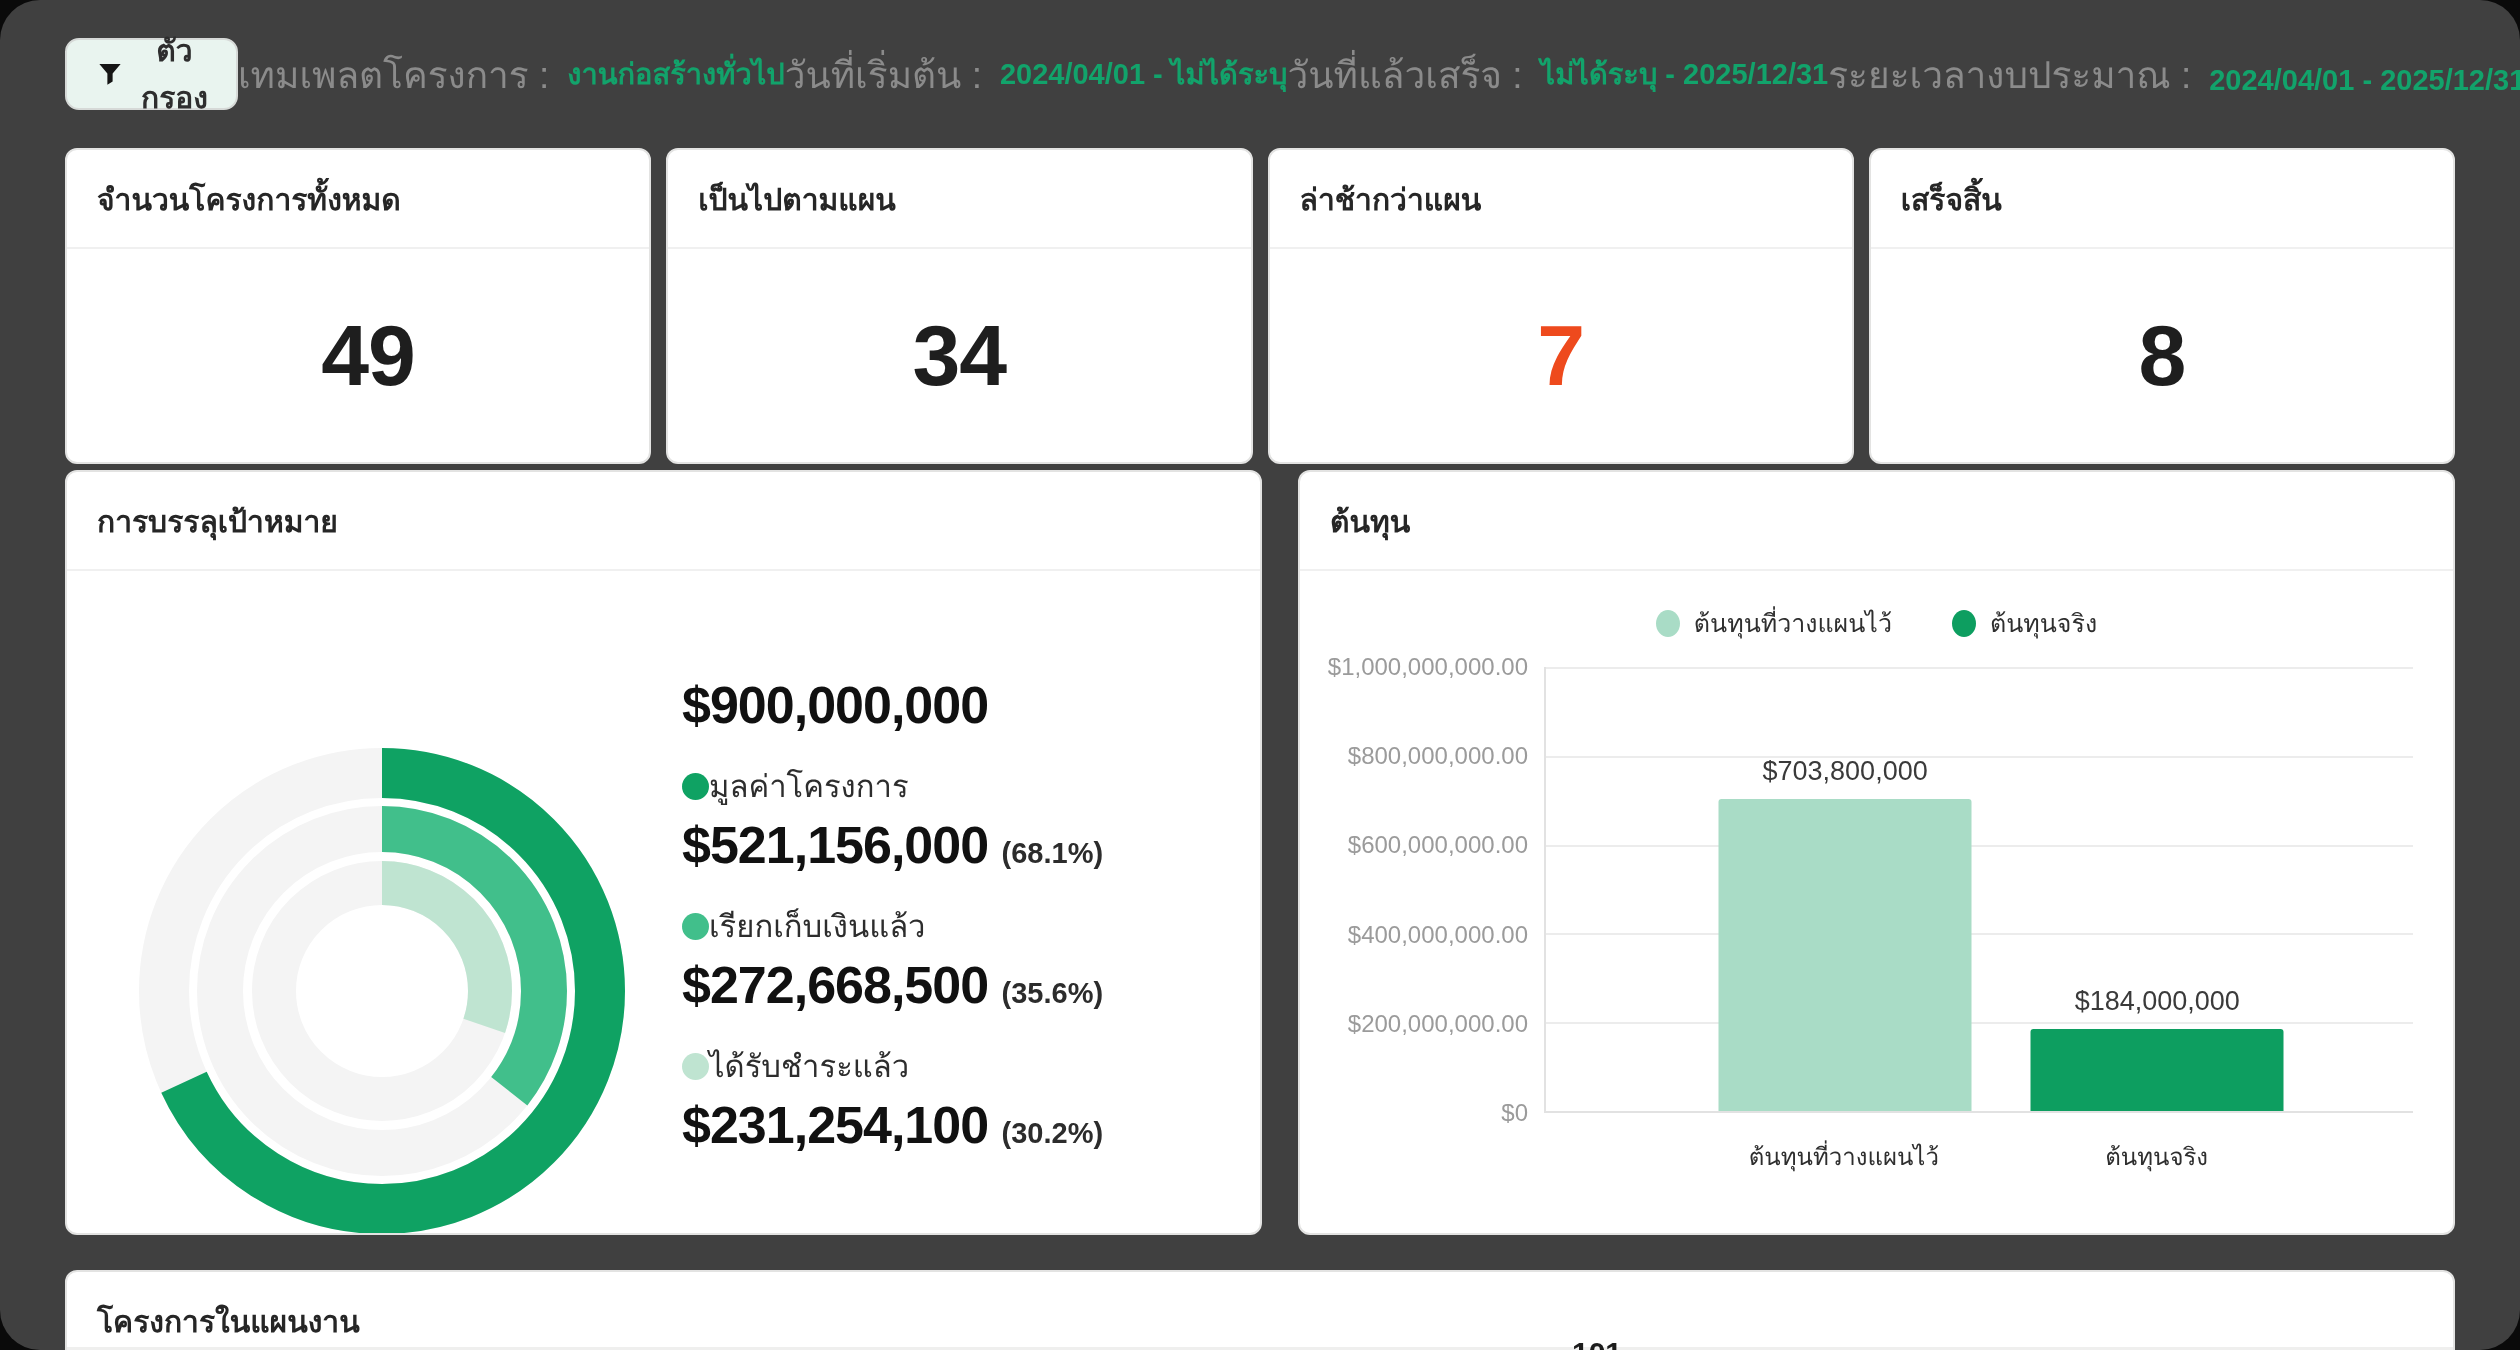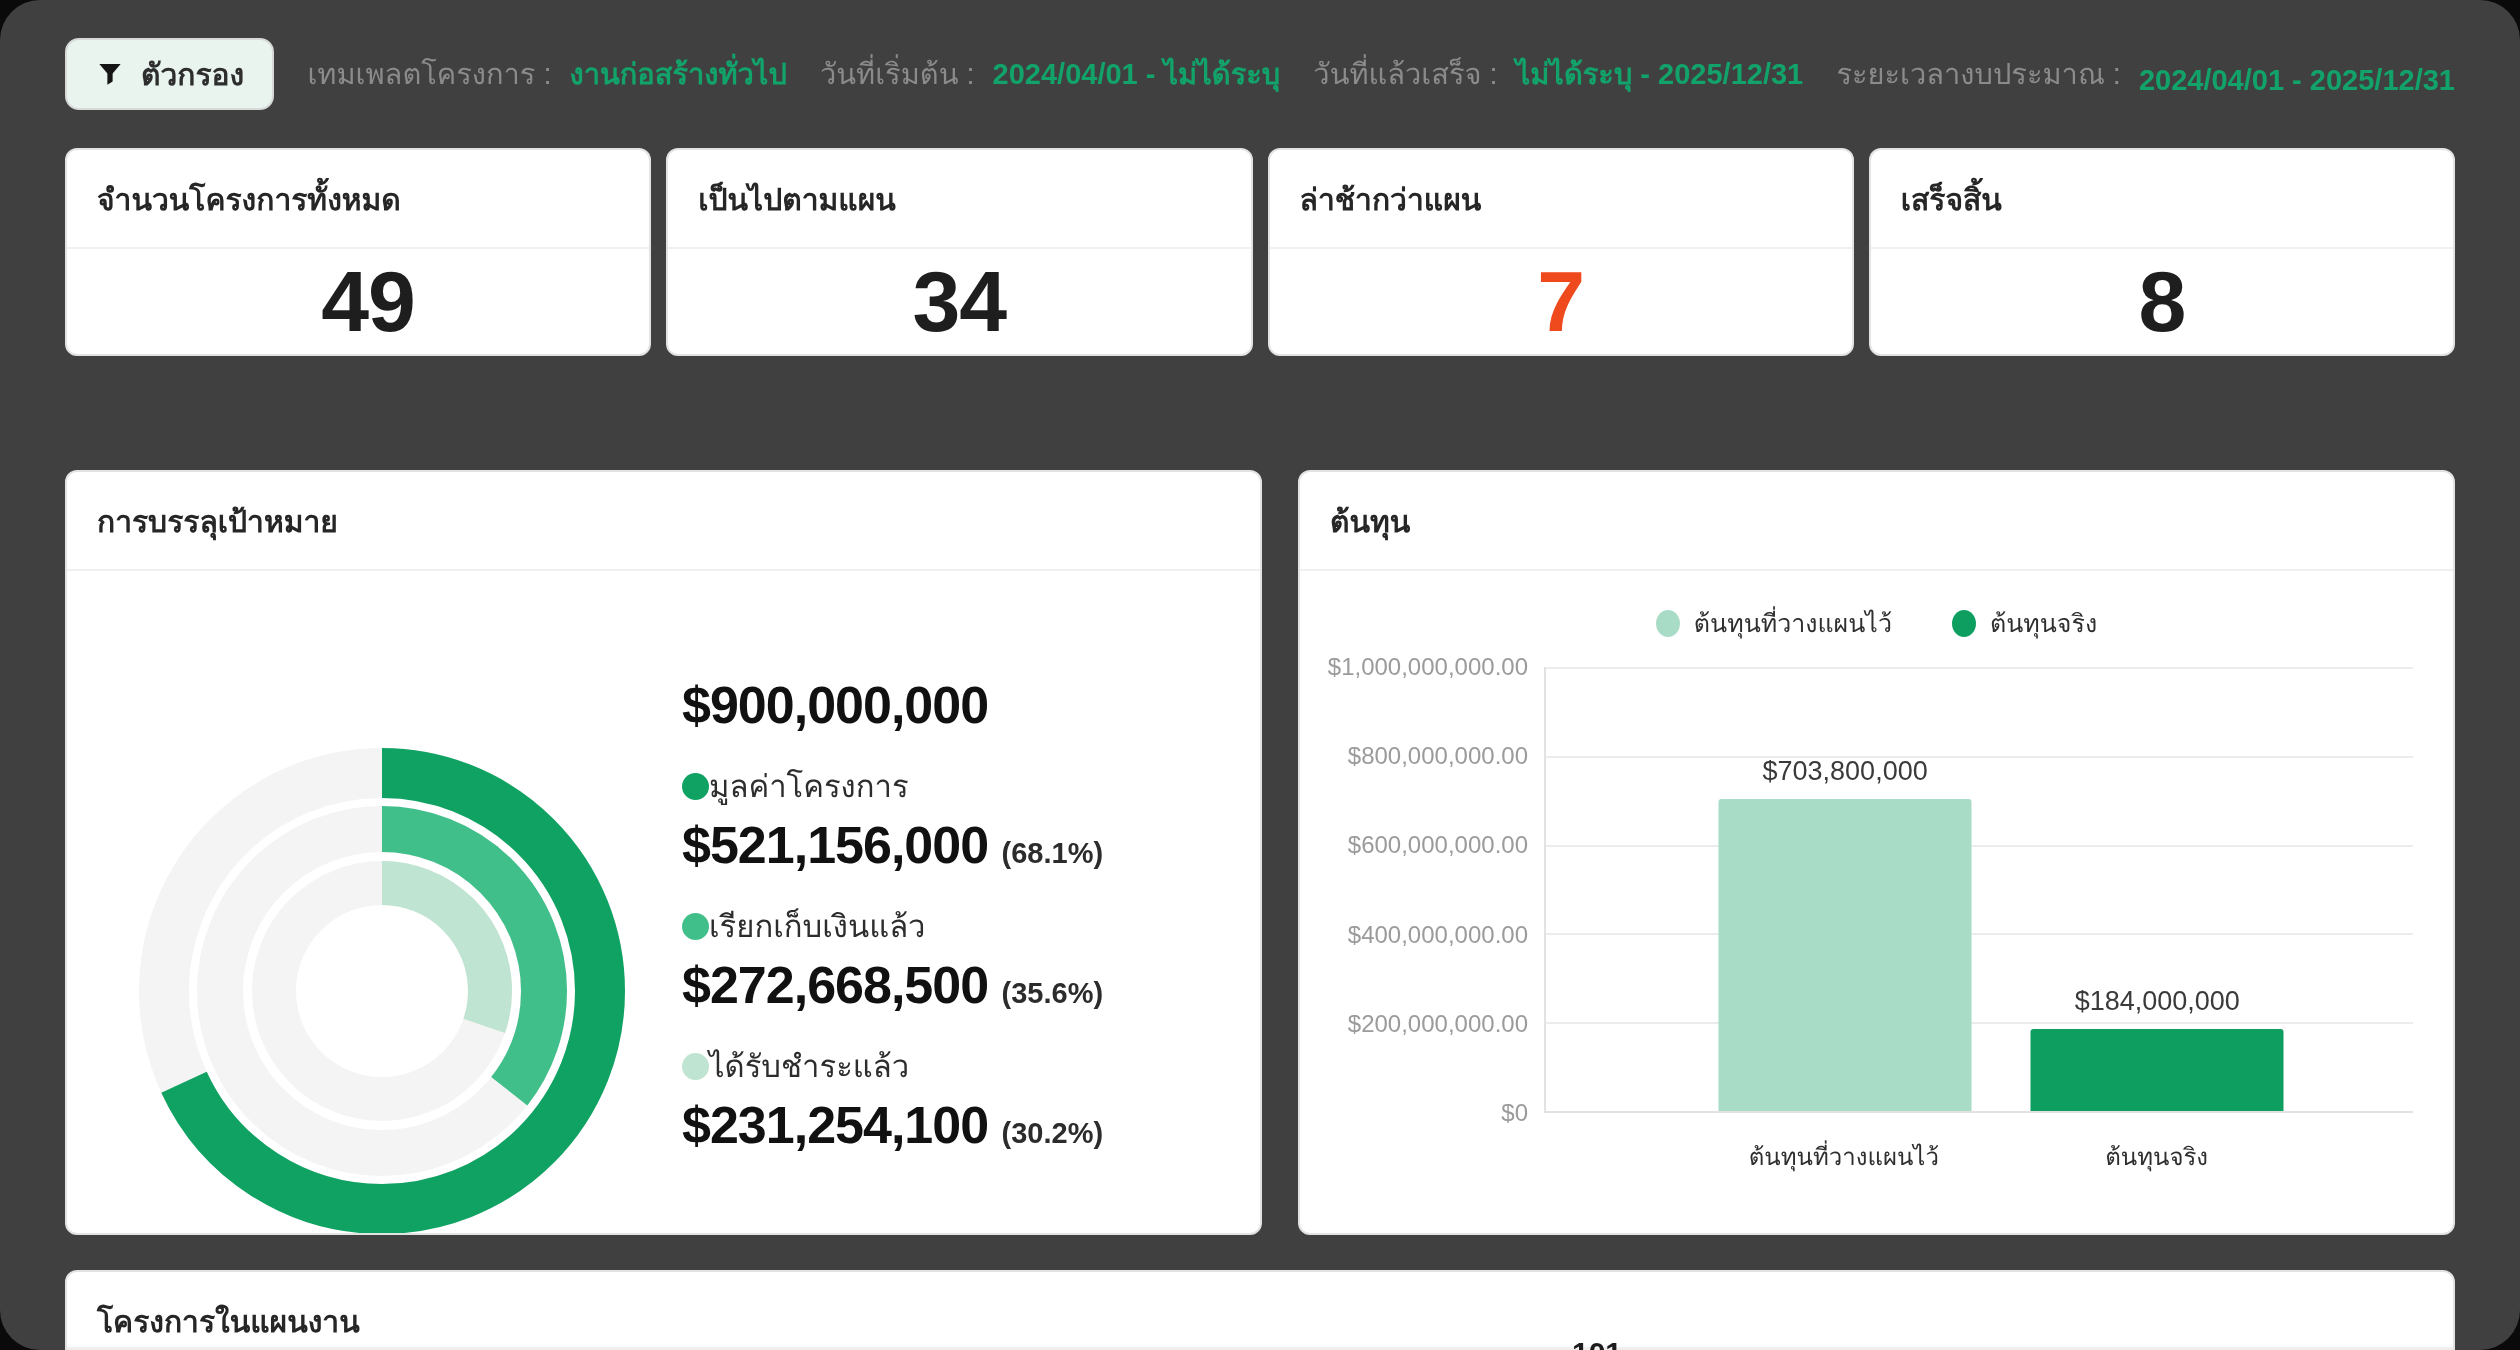--- a/index.html
+++ b/index.html
@@ -21,26 +21,26 @@
   }
   .filter-btn {
     display:inline-flex; align-items:center; gap:16px;
     height:72px; padding:0 28px;
     background:#e9f4ef; border:2px solid #d6d9d7; border-radius:14px;
     font-family:inherit; font-size:30px; font-weight:600; color:#2e2e2e;
     cursor:pointer;
   }
   .filter-btn svg { display:block; }
   .filter-field { display:flex; align-items:center; gap:18px; white-space:nowrap; }
-  .f-label { font-size:29px; color:#8b8b8b; }
+  .f-label { font-size:37px; color:#8b8b8b; }
   .f-value { font-size:29px; font-weight:600; }
 
   
   .stats-row {
-    position:absolute; left:65px; right:65px; top:148px; height:208px;
+    position:absolute; left:65px; right:65px; top:148px; height:316px;
     display:grid; grid-template-columns:repeat(4,1fr); gap:15px;
   }
   .card {
     background:#ffffff; border:2px solid #e3e3e2; border-radius:12px;
     overflow:hidden; display:flex; flex-direction:column;
   }
   .card-head {
     padding:26px 30px 24px 30px; border-bottom:2px solid #f0f0f0;
     font-size:30px; font-weight:700; color:#262626;
   }

